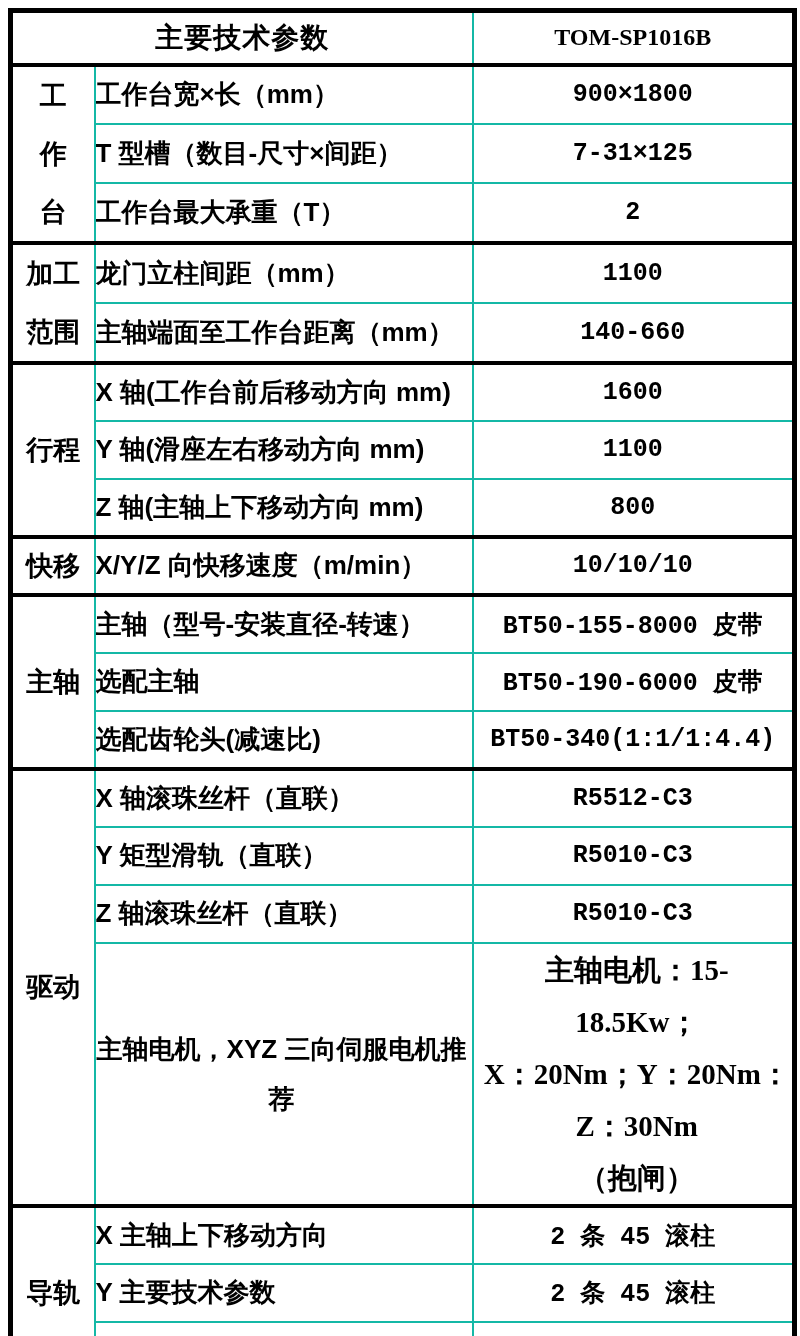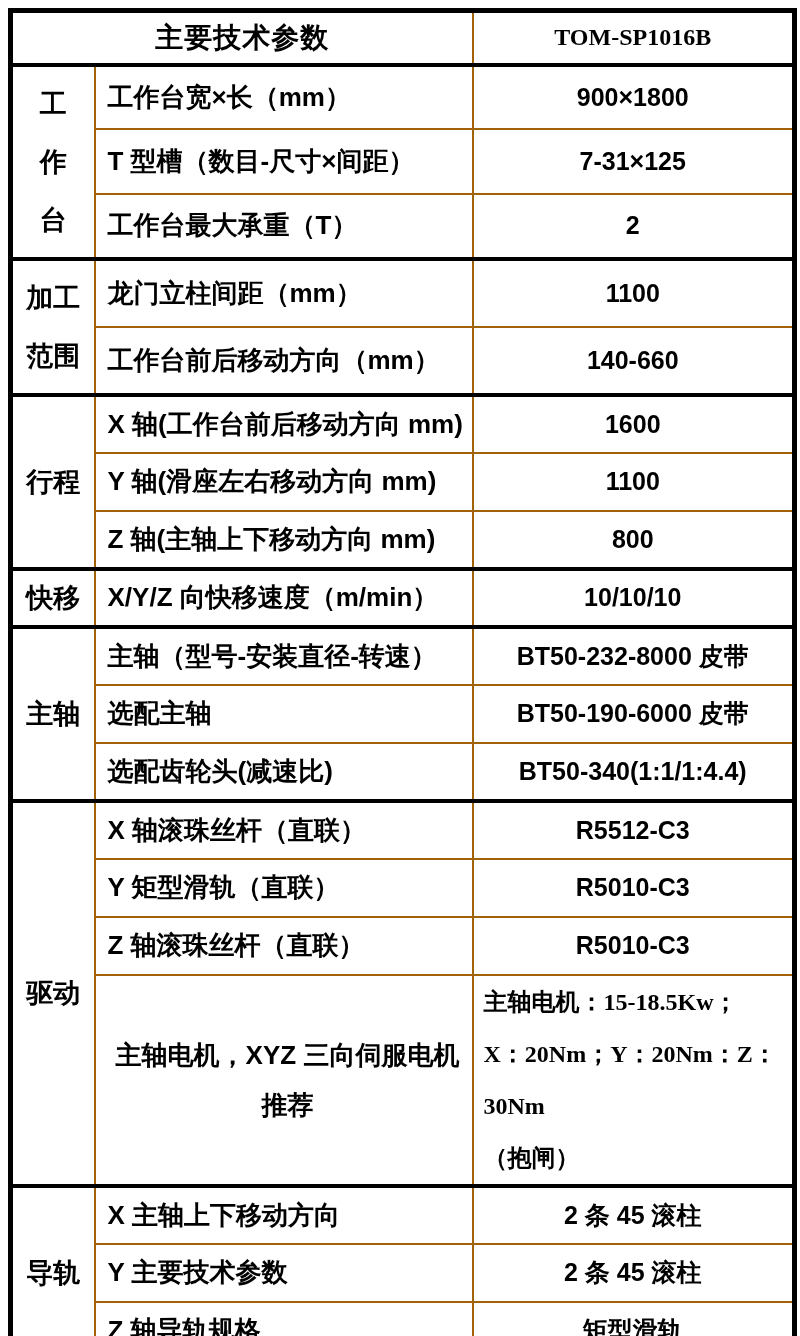--- a/index.html
+++ b/index.html
@@ -19,21 +19,21 @@
     border-collapse: collapse;
     table-layout: fixed;
     width: 784px;
     border: 5px solid #000;
   }
   col.c-group { width: 84px; }
   col.c-param { width: 378px; }
   col.c-value { width: 322px; }
 
   th, td {
-    border: 2px solid #a16207;
+    border: 2px solid #14b8a6;
     padding: 0;
     overflow: hidden;
   }
   tr.gb > th, tr.gb > td { border-top: 4px solid #000; }
 
   tr.h-head  { height: 54px; }
   tr.h-row   { height: 58px; }
   tr.h-motor { height: 166px; }
   tr.h-last  { height: 64px; }
 
@@ -49,48 +49,47 @@
     vertical-align: middle;
     font-family: "Liberation Serif", serif;
     letter-spacing: 0px;
   }
   td.group-cell {
     font-size: 27px;
     text-align: center;
     vertical-align: middle;
   }
   td.group-cell .vwrap {
-    margin: 8px auto;
+    margin: 0 auto;
     word-break: break-all;
     line-height: 58px;
   }
   td.group-cell .w1 { width: 30px; }
   td.group-cell .w2 { width: 58px; }
   td.param-cell {
     font-size: 26px;
     text-align: left;
     vertical-align: middle;
-    padding-left: 12px;
     padding-right: 4px;
   }
   td.value-cell {
     font-size: 25px;
     text-align: center;
     vertical-align: middle;
-    font-family: Liberation Sans, sans-serif;
+    font-family: Liberation Mono, monospace;
   }
   td.param-cell.multiline {
     line-height: 50px;
     text-align: center;
   }
   td.value-cell.multiline {
-    text-align: left;
+    text-align: center;
     padding-left: 10px;
     padding-right: 2px;
-    font-size: 24px;
+    font-size: 29px;
     line-height: 52px;
     font-family: "Liberation Serif", serif;
   }
 </style>
 </head>
 <body>
 
 <table class="spec">
   <colgroup>
     <col class="c-group">
@@ -121,21 +120,21 @@
     </tr>
 
     <tr class="h-row gb">
       <td class="group-cell" rowspan="2">
           <div class="vwrap w2">加工范围</div>
         </td>
       <td class="param-cell">龙门立柱间距（mm）</td>
       <td class="value-cell">1100</td>
     </tr>
     <tr class="h-row">
-      <td class="param-cell">工作台前后移动方向（mm）</td>
+      <td class="param-cell">主轴端面至工作台距离（mm）</td>
       <td class="value-cell">140-660</td>
     </tr>
 
     <tr class="h-row gb">
       <td class="group-cell" rowspan="3">行程</td>
       <td class="param-cell">X 轴(工作台前后移动方向 mm)</td>
       <td class="value-cell">1600</td>
     </tr>
     <tr class="h-row">
       <td class="param-cell">Y 轴(滑座左右移动方向 mm)</td>
@@ -148,21 +147,21 @@
 
     <tr class="h-row gb">
       <td class="group-cell">快移</td>
       <td class="param-cell">X/Y/Z 向快移速度（m/min）</td>
       <td class="value-cell">10/10/10</td>
     </tr>
 
     <tr class="h-row gb">
       <td class="group-cell" rowspan="3">主轴</td>
       <td class="param-cell">主轴（型号-安装直径-转速）</td>
-      <td class="value-cell">BT50-232-8000 皮带</td>
+      <td class="value-cell">BT50-155-8000 皮带</td>
     </tr>
     <tr class="h-row">
       <td class="param-cell">选配主轴</td>
       <td class="value-cell">BT50-190-6000 皮带</td>
     </tr>
     <tr class="h-row">
       <td class="param-cell">选配齿轮头(减速比)</td>
       <td class="value-cell">BT50-340(1:1/1:4.4)</td>
     </tr>
 

